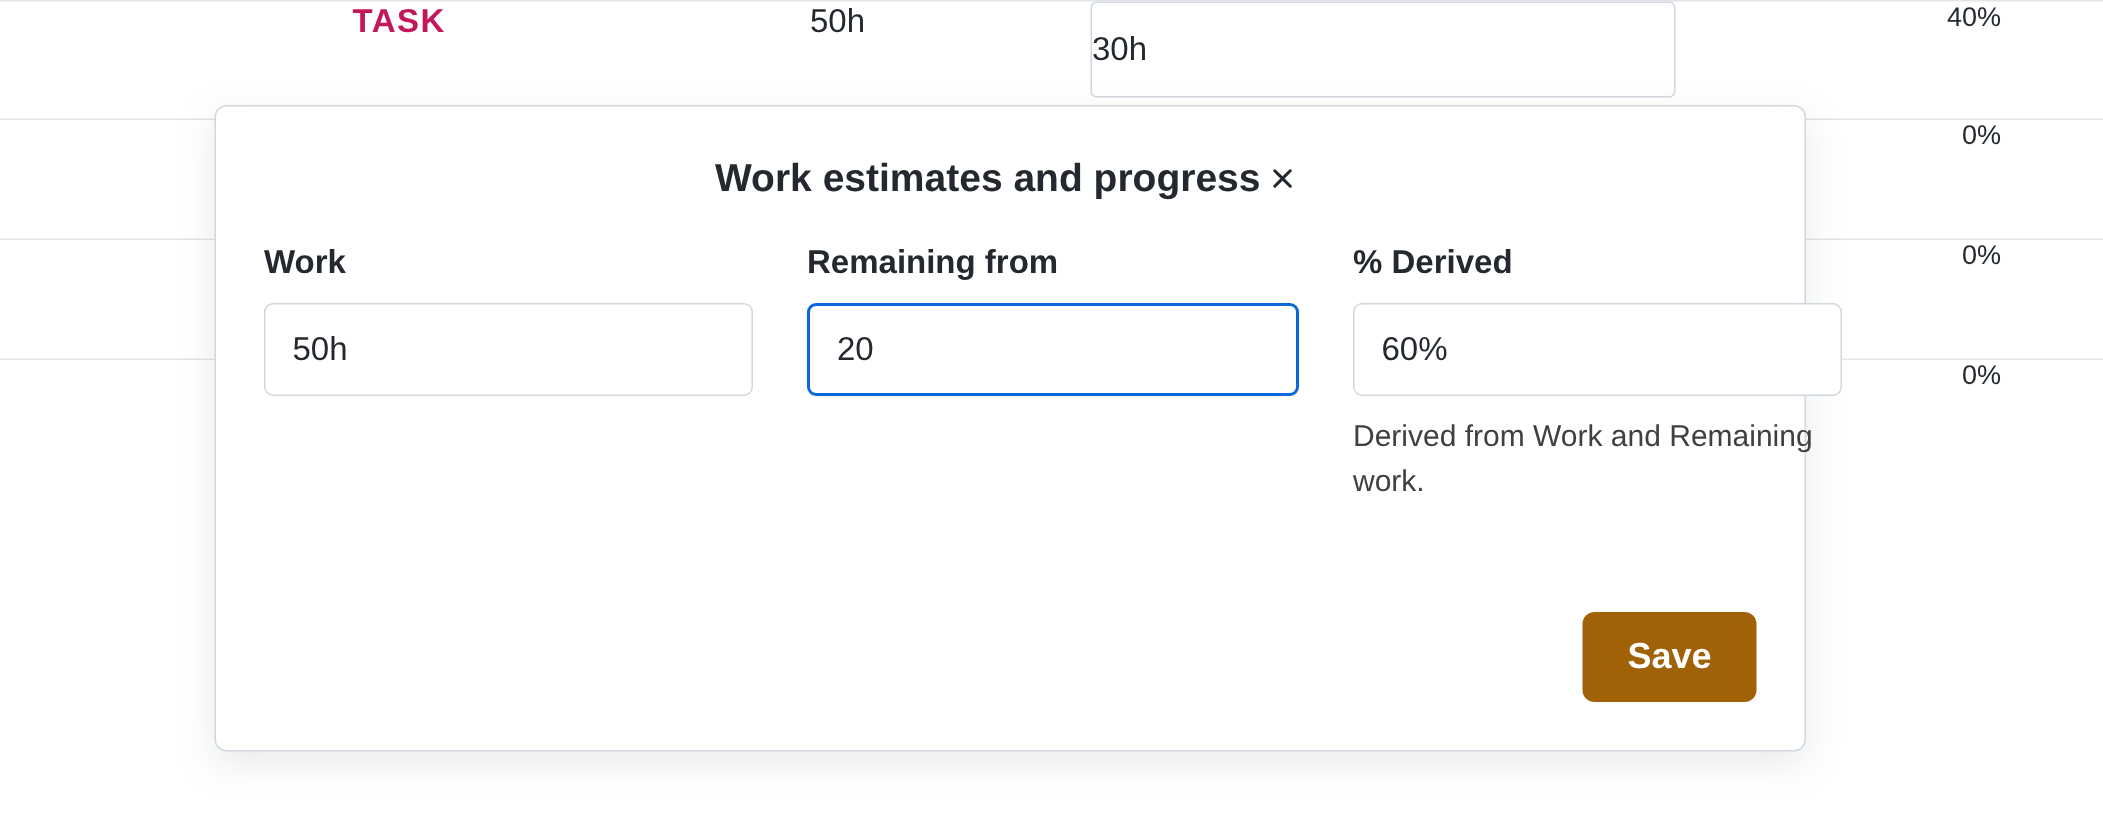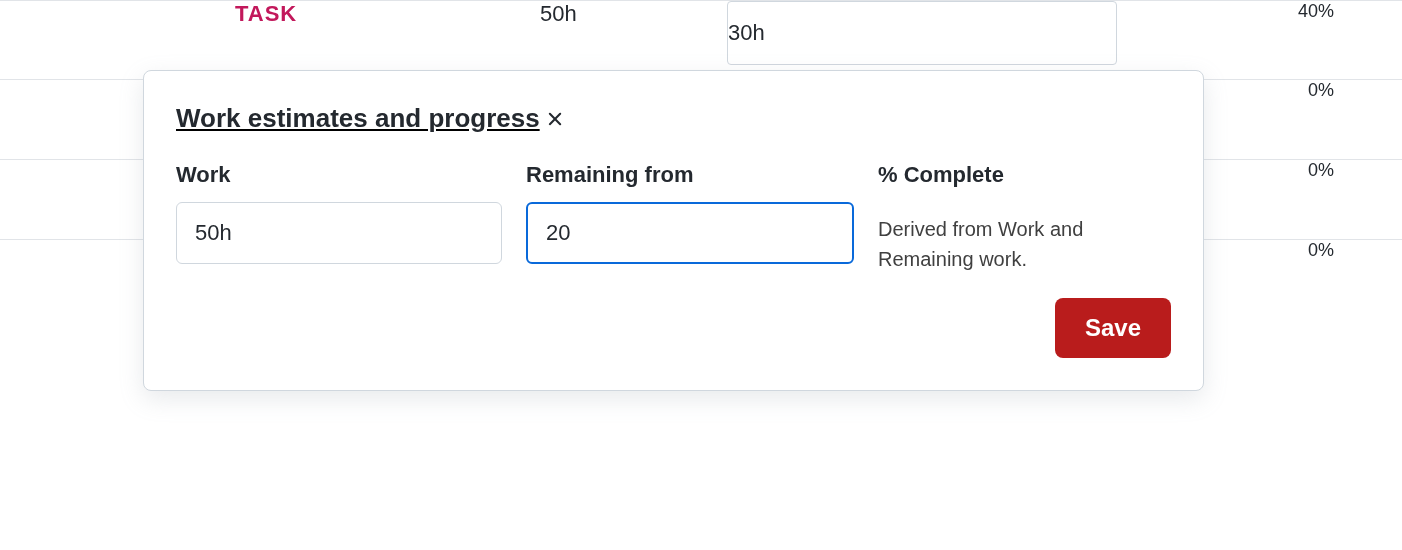--- a/index.html
+++ b/index.html
@@ -72,24 +72,23 @@
       left: 143px;
       width: 1061px;
       background: #ffffff;
       border: 1px solid #d0d7de;
       border-radius: 8px;
       box-shadow: 0 8px 24px rgba(140,149,159,0.2);
       padding: 32px;
     }
     .popover-header {
       display: flex;
-      justify-content: flex-start;
+      justify-content: center;
       align-items: center;
       margin-bottom: 28px;
-      text-decoration: underline;
     }
     .popover-title {
       font-size: 26px;
       font-weight: 600;
       color: #24292f;
     }
     .close-btn {
       background: none;
       border: none;
       cursor: pointer;
@@ -97,21 +96,21 @@
       display: flex;
       align-items: center;
       justify-content: center;
     }
     .close-btn svg {
       width: 22px;
       height: 22px;
     }
     .form-row {
       display: flex;
-      gap: 24px;
+      gap: 36px;
       margin-bottom: 24px;
     }
     .form-group {
       flex: 1;
       display: flex;
       flex-direction: column;
     }
     .form-label {
       font-size: 22px;
       font-weight: 600;
@@ -137,29 +136,30 @@
       color: #404040;
       margin-top: 12px;
       line-height: 1.5;
     }
     .popover-footer {
       display: flex;
       justify-content: flex-end;
       margin-top: 20px;
     }
     .save-btn {
-      background: #b91c1c;
+      background: #a16207;
       color: #ffffff;
       border: none;
       border-radius: 8px;
       font-size: 24px;
       font-weight: 600;
       padding: 16px 30px;
       cursor: pointer;
       font-family: inherit;
+      margin-top: 48px;
     }
   </style>
 </head>
 <body>
 
 <div class="table-bg">
   <div class="table-row first">
     <div class="cell-task">TASK</div>
     <div class="cell-col2">50h</div>
     <div class="cell-col3">
@@ -199,20 +199,21 @@
   <div class="form-row">
     <div class="form-group">
       <label class="form-label">Work</label>
       <input class="form-input" type="text" value="50h" style="">
     </div>
     <div class="form-group">
       <label class="form-label">Remaining from</label>
       <input class="form-input focused" type="text" value="20" style="">
     </div>
     <div class="form-group">
-      <label class="form-label">% Complete</label>
+      <label class="form-label">% Derived</label>
+      <input class="form-input" type="text" value="60%" style="">
       <div class="helper-text">Derived from Work and Remaining work.</div>
     </div>
   </div>
   <div class="popover-footer">
     <button class="save-btn">Save</button>
   </div>
 </div>
 
 </body></html>

